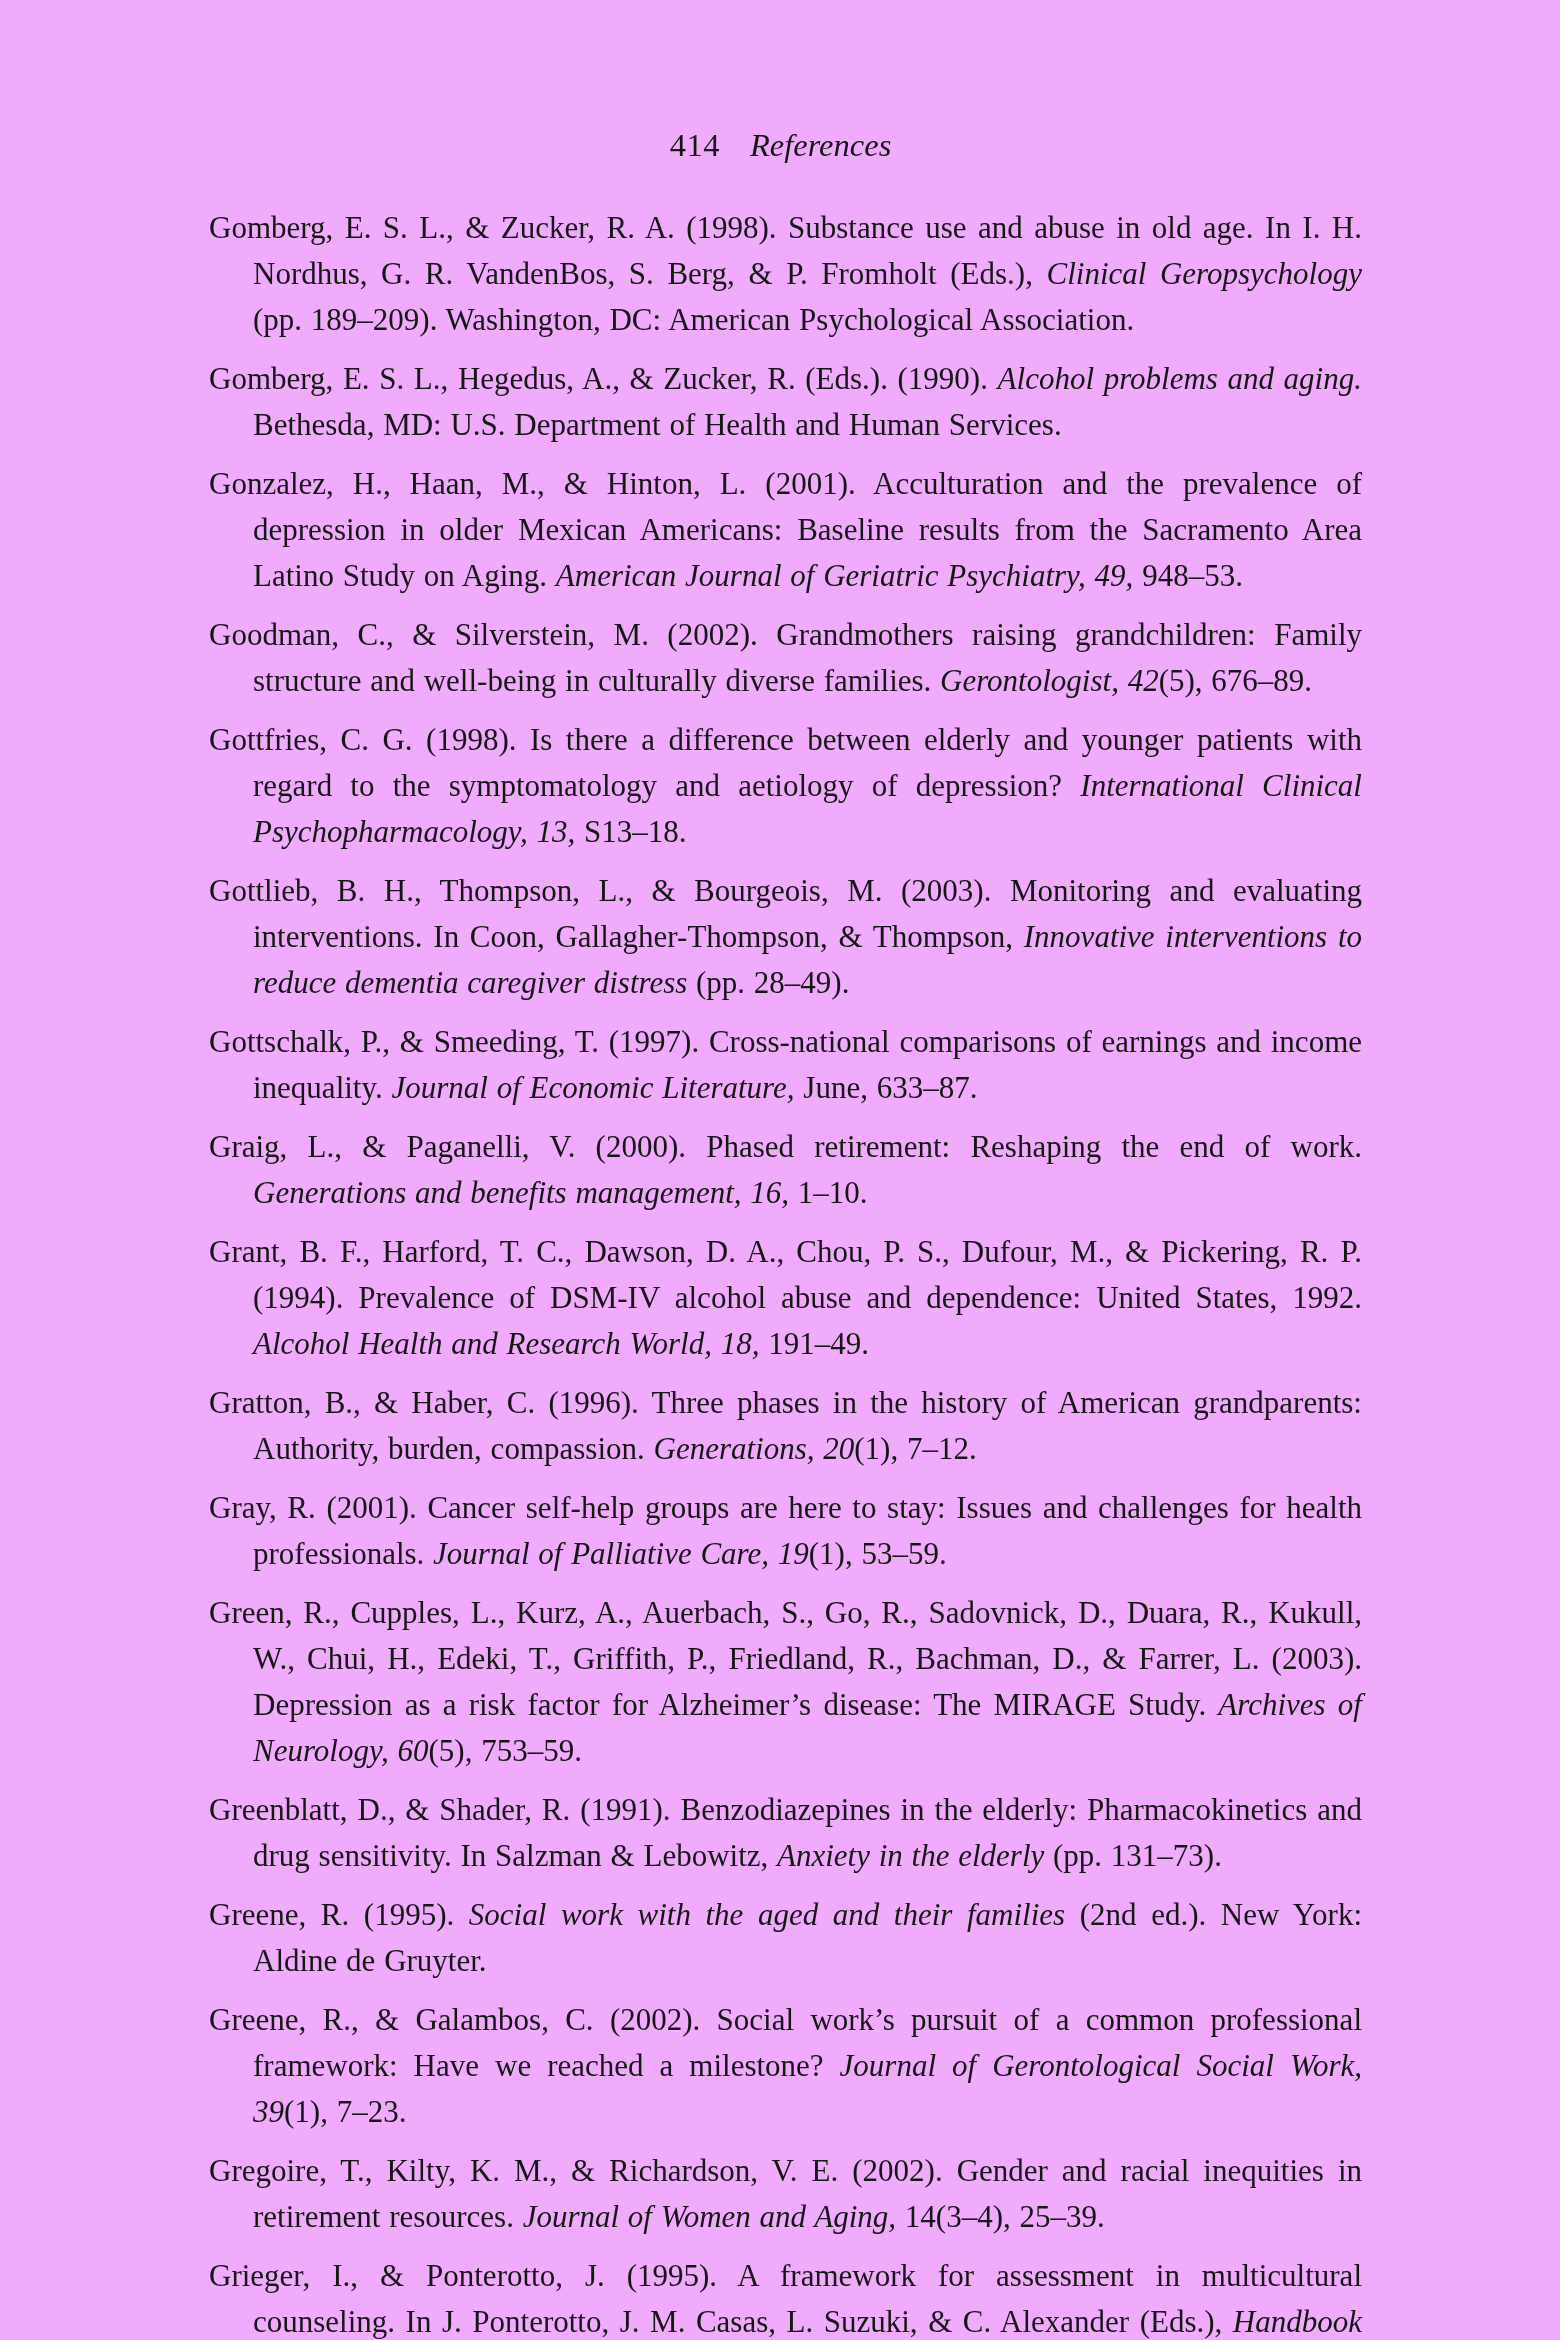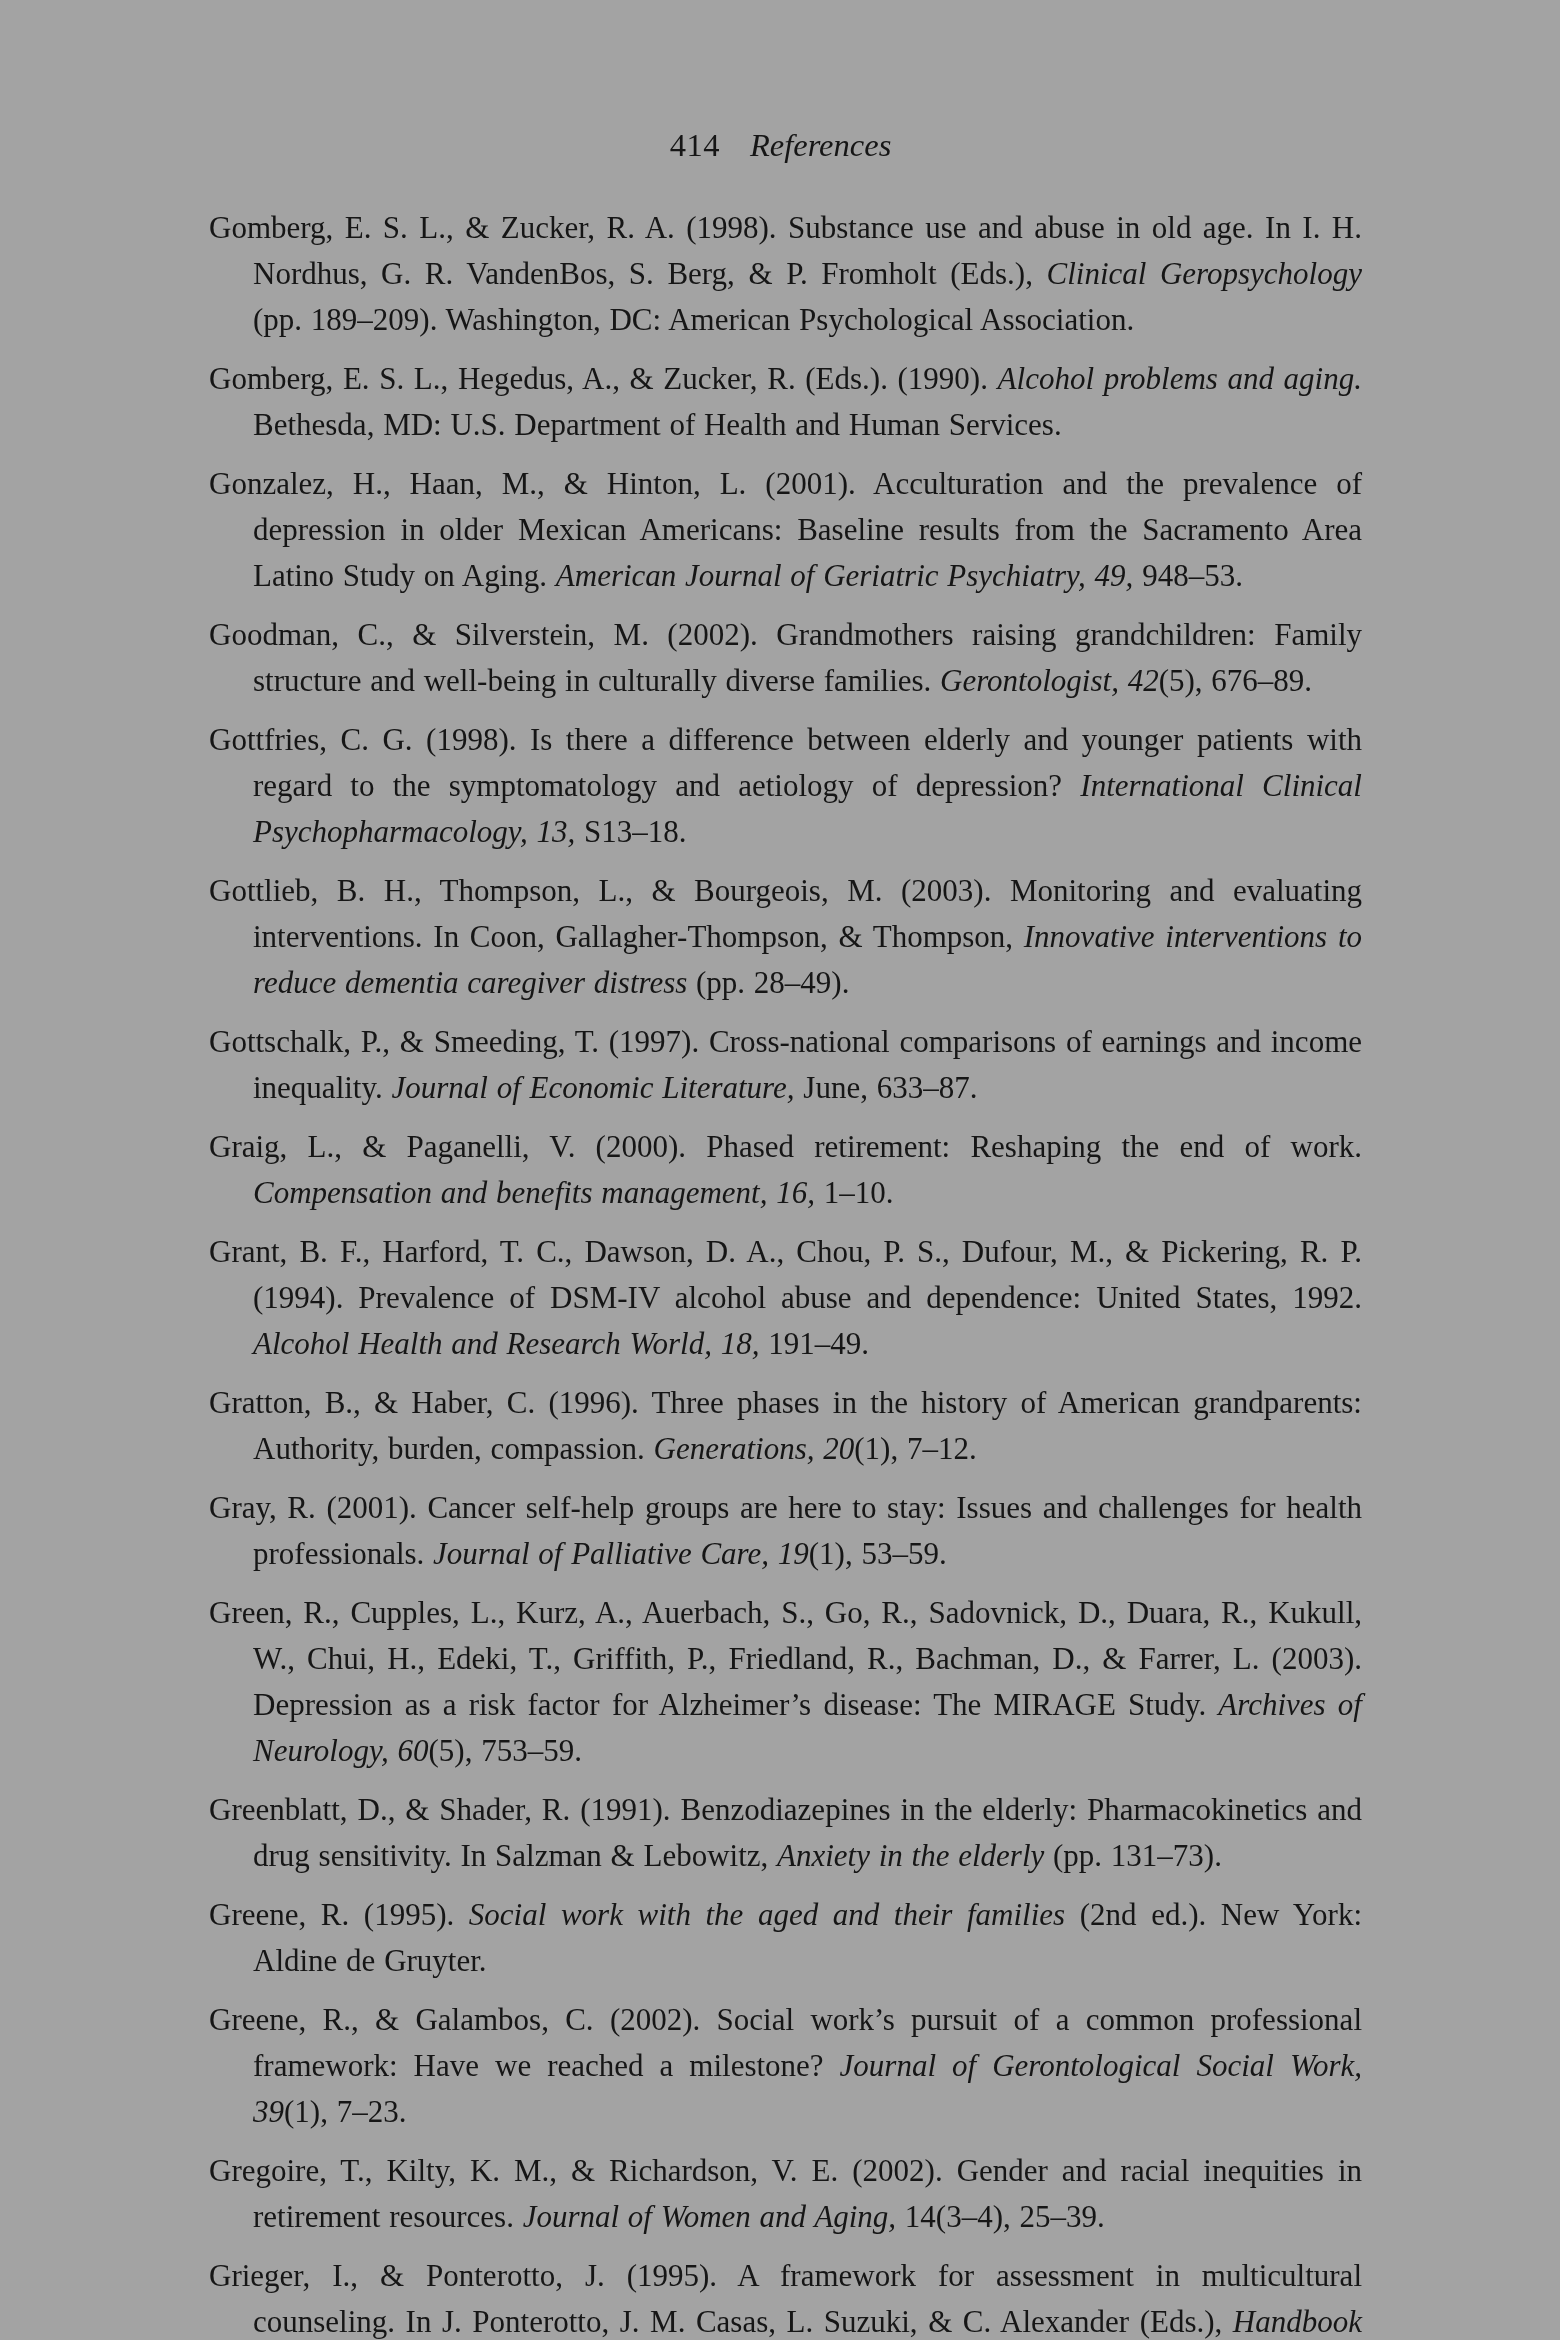--- a/index.html
+++ b/index.html
@@ -4,21 +4,21 @@
 <style>
   html, body {
     margin: 0;
     padding: 0;
     background: #ffffff;
   }
   .page {
     position: relative;
     width: 1561px;
     height: 2341px;
-    background: #a3a3a3;
+    background: #f0abfc;
     font-family: "Liberation Serif", serif;
     color: #161616;
     overflow: hidden;
   }
   .running-head {
     position: absolute;
     top: 124px;
     left: 0;
     width: 100%;
     text-align: center;
@@ -61,21 +61,21 @@
     <span class="page-number">414</span><span class="head-title">References</span>
   </div>
   <div class="refs">
       <p class="ref"><span>Gomberg, E. S. L., &amp; Zucker, R. A. (1998). Substance use and abuse in old age. In I. H. Nordhus, G. R. VandenBos, S. Berg, &amp; P. Fromholt (Eds.), </span><span class="it">Clinical Geropsychology</span><span> (pp. 189–209). Washington, DC: American Psychological Association.</span></p>
       <p class="ref"><span>Gomberg, E. S. L., Hegedus, A., &amp; Zucker, R. (Eds.). (1990). </span><span class="it">Alcohol problems and aging.</span><span> Bethesda, MD: U.S. Department of Health and Human Services.</span></p>
       <p class="ref"><span>Gonzalez, H., Haan, M., &amp; Hinton, L. (2001). Acculturation and the prevalence of depression in older Mexican Americans: Baseline results from the Sacramento Area Latino Study on Aging. </span><span class="it">American Journal of Geriatric Psychiatry, 49,</span><span> 948–53.</span></p>
       <p class="ref"><span>Goodman, C., &amp; Silverstein, M. (2002). Grandmothers raising grandchildren: Family structure and well-being in culturally diverse families. </span><span class="it">Gerontologist, 42</span><span>(5), 676–89.</span></p>
       <p class="ref"><span>Gottfries, C. G. (1998). Is there a difference between elderly and younger patients with regard to the symptomatology and aetiology of depression? </span><span class="it">International Clinical Psychopharmacology, 13,</span><span> S13–18.</span></p>
       <p class="ref"><span>Gottlieb, B. H., Thompson, L., &amp; Bourgeois, M. (2003). Monitoring and evaluating interventions. In Coon, Gallagher-Thompson, &amp; Thompson, </span><span class="it">Innovative interventions to reduce dementia caregiver distress</span><span> (pp. 28–49).</span></p>
       <p class="ref"><span>Gottschalk, P., &amp; Smeeding, T. (1997). Cross-national comparisons of earnings and income inequality. </span><span class="it">Journal of Economic Literature,</span><span> June, 633–87.</span></p>
-      <p class="ref"><span>Graig, L., &amp; Paganelli, V. (2000). Phased retirement: Reshaping the end of work. </span><span class="it">Compensation and benefits management, 16,</span><span> 1–10.</span></p>
+      <p class="ref"><span>Graig, L., &amp; Paganelli, V. (2000). Phased retirement: Reshaping the end of work. </span><span class="it">Generations and benefits management, 16,</span><span> 1–10.</span></p>
       <p class="ref"><span>Grant, B. F., Harford, T. C., Dawson, D. A., Chou, P. S., Dufour, M., &amp; Pickering, R. P. (1994). Prevalence of DSM-IV alcohol abuse and dependence: United States, 1992. </span><span class="it">Alcohol Health and Research World, 18,</span><span> 191–49.</span></p>
       <p class="ref"><span>Gratton, B., &amp; Haber, C. (1996). Three phases in the history of American grandparents: Authority, burden, compassion. </span><span class="it">Generations, 20</span><span>(1), 7–12.</span></p>
       <p class="ref"><span>Gray, R. (2001). Cancer self-help groups are here to stay: Issues and challenges for health professionals. </span><span class="it">Journal of Palliative Care, 19</span><span>(1), 53–59.</span></p>
       <p class="ref"><span>Green, R., Cupples, L., Kurz, A., Auerbach, S., Go, R., Sadovnick, D., Duara, R., Kukull, W., Chui, H., Edeki, T., Griffith, P., Friedland, R., Bachman, D., &amp; Farrer, L. (2003). Depression as a risk factor for Alzheimer’s disease: The MIRAGE Study. </span><span class="it">Archives of Neurology, 60</span><span>(5), 753–59.</span></p>
       <p class="ref"><span>Greenblatt, D., &amp; Shader, R. (1991). Benzodiazepines in the elderly: Pharmacokinetics and drug sensitivity. In Salzman &amp; Lebowitz, </span><span class="it">Anxiety in the elderly</span><span> (pp. 131–73).</span></p>
       <p class="ref"><span>Greene, R. (1995). </span><span class="it">Social work with the aged and their families</span><span> (2nd ed.). New York: Aldine de Gruyter.</span></p>
       <p class="ref"><span>Greene, R., &amp; Galambos, C. (2002). Social work’s pursuit of a common professional framework: Have we reached a milestone? </span><span class="it">Journal of Gerontological Social Work, 39</span><span>(1), 7–23.</span></p>
       <p class="ref"><span>Gregoire, T., Kilty, K. M., &amp; Richardson, V. E. (2002). Gender and racial inequities in retirement resources. </span><span class="it">Journal of Women and Aging,</span><span> 14(3–4), 25–39.</span></p>
       <p class="ref"><span>Grieger, I., &amp; Ponterotto, J. (1995). A framework for assessment in multicultural counseling. In J. Ponterotto, J. M. Casas, L. Suzuki, &amp; C. Alexander (Eds.), </span><span class="it">Handbook of multicultural counseling</span><span> (pp. 357–74). Thousand Oaks, CA: Sage.</span></p>
     </div>

